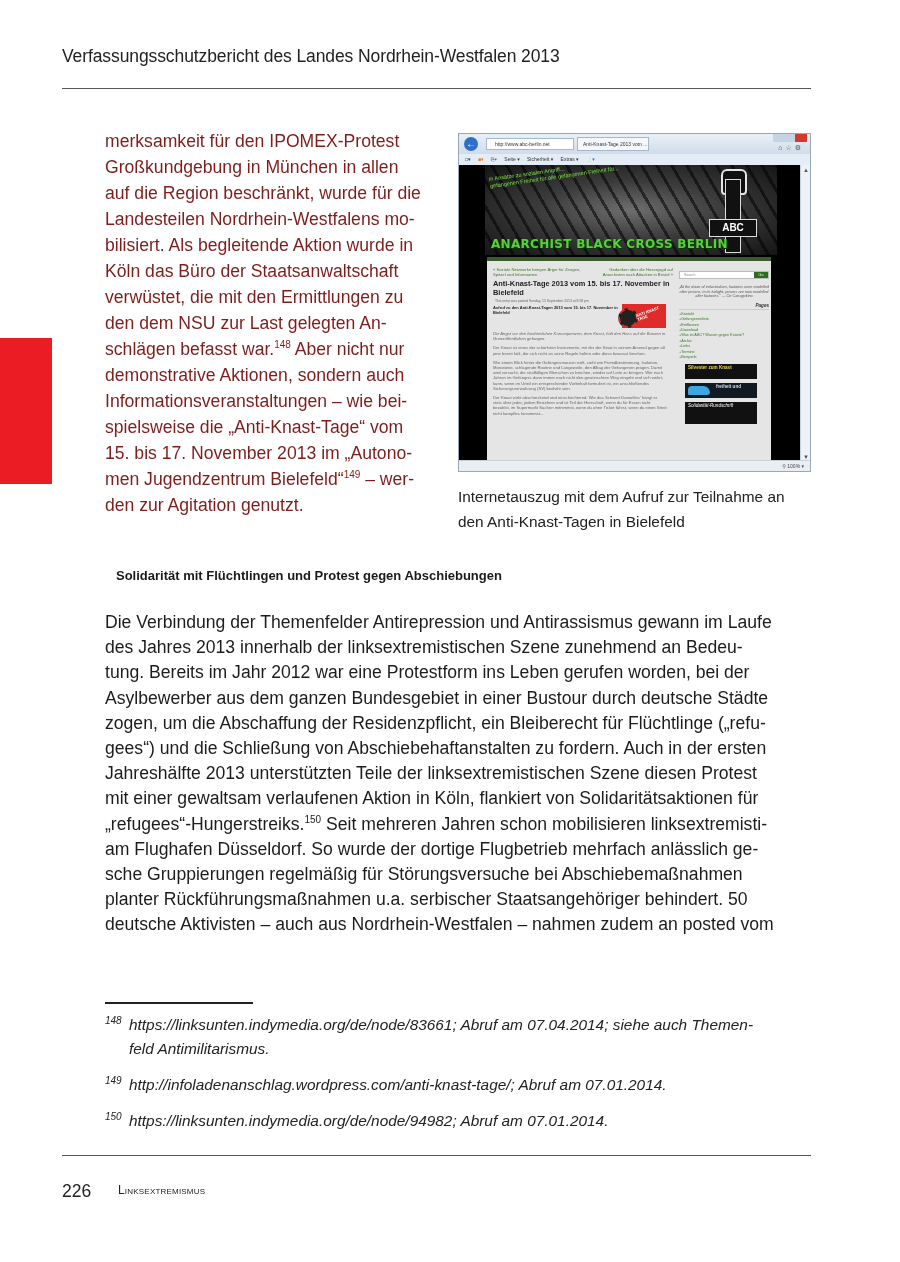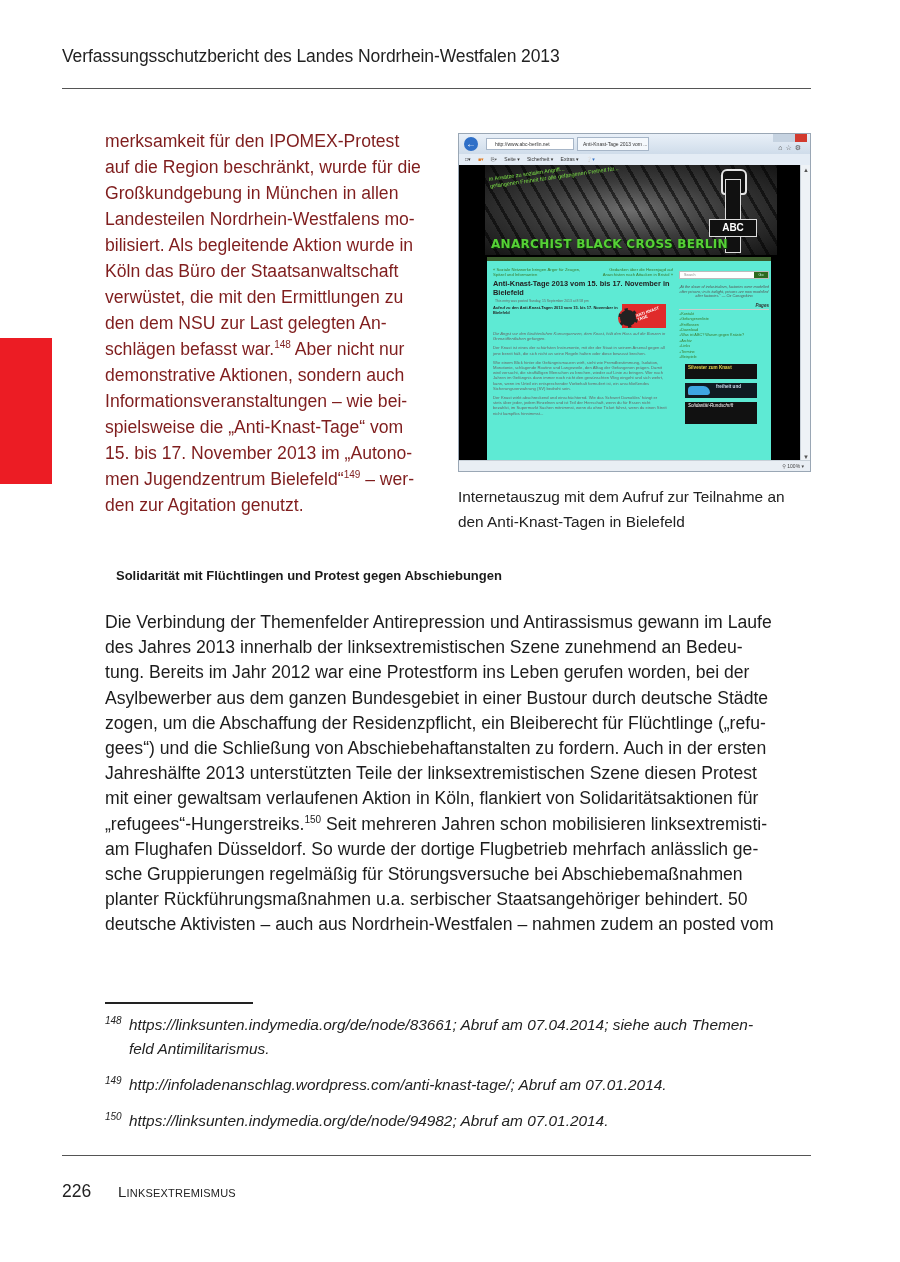--- a/index.html
+++ b/index.html
@@ -34,21 +34,21 @@
   .banner { position: absolute; left: 26px; top: 0; width: 292px; height: 90px; background: radial-gradient(ellipse at 50% 50%, #6e6e6e 0%, #3b3b3b 45%, #141414 100%); overflow: hidden; }
   .banner .bars { position: absolute; left: 0; top: 0; width: 100%; height: 100%;
      background: repeating-linear-gradient(60deg, rgba(0,0,0,0) 0 10px, rgba(0,0,0,.55) 10px 13px); }
   .banner .slogan { position: absolute; left: 4px; top: 2px; font-size: 5.5px; color: #7be046; transform: rotate(-8deg); white-space: nowrap; line-height: 7px; }
   .banner .title { position: absolute; left: 6px; bottom: 4px; font-family: "DejaVu Sans", sans-serif; font-weight: bold; font-size: 12px; color: #56d136; letter-spacing: 0.3px; text-shadow: 1px 1px 0 #0a3b06; white-space: nowrap; }
   .banner .cross { position: absolute; right: 20px; top: 14px; width: 48px; height: 74px; }
   .banner .cross .v { position: absolute; left: 16px; top: 0; width: 16px; height: 74px; background: #111; border: 1px solid #ddd; }
   .banner .cross .h { position: absolute; left: 0; top: 40px; width: 48px; height: 18px; background: #111; border: 1px solid #ddd; color: #fff; font-size: 10px; line-height: 16px; text-align: center; font-weight: bold; }
   .banner .fist { position: absolute; right: 30px; top: 4px; width: 26px; height: 26px; background: #111; border: 2px solid #e5e5e5; border-radius: 6px 6px 4px 4px; }
 
-  .page { position: absolute; left: 28px; top: 92px; width: 284px; height: 205px; background: #5eead4; border-top: 4px solid #3a5b2c; font-size: 4.2px; color: #555; overflow: hidden; }
+  .page { position: absolute; left: 28px; top: 92px; width: 284px; height: 205px; background: #e5e5e5; border-top: 4px solid #3a5b2c; font-size: 4.2px; color: #555; overflow: hidden; }
   .page .nav-prev { position: absolute; left: 6px; top: 6px; width: 88px; color: #3a7a2b; line-height: 5px; }
   .page .nav-next { position: absolute; left: 112px; top: 6px; width: 74px; text-align: right; color: #3a7a2b; line-height: 5px; }
   .page .post-title { position: absolute; left: 6px; top: 18px; width: 180px; font-size: 7.4px; font-weight: bold; color: #222; line-height: 9px; }
   .page .meta { position: absolute; left: 8px; top: 38px; font-size: 3.4px; color: #666; }
   .page .lead { position: absolute; left: 6px; top: 44px; width: 125px; font-weight: bold; color: #222; line-height: 5px; font-size: 4px; }
   .page .poster { position: absolute; left: 135px; top: 43px; width: 44px; height: 24px; background: #e02b2b; }
   .page .poster::before { content: ""; position: absolute; left: -4px; top: 4px; width: 16px; height: 16px; border-radius: 50%; background: #222; border: 2px dashed #e02b2b; }
   .page .poster span { position: absolute; left: 14px; top: 5px; color: #fff; font-size: 4px; transform: rotate(-20deg); font-weight: bold; line-height: 4px; }
   .page .body-txt { position: absolute; left: 6px; top: 70px; width: 174px; line-height: 5.2px; color: #666; }
   .page .body-txt p { margin-bottom: 4px; }
@@ -72,34 +72,34 @@
   .body-para .line { display: block; white-space: nowrap; }
 
   .fn-rule { position: absolute; left: 105px; top: 1002px; width: 148px; height: 2px; background: #222; }
   .footnotes { position: absolute; left: 105px; top: 1013px; width: 710px; font-size: 15.4px; font-style: italic; color: #222; }
   .fn { position: relative; padding-left: 24px; line-height: 24px; margin-bottom: 12px; }
   .fn .fn-num { position: absolute; left: 0; top: -4px; font-size: 10px; font-style: italic; }
   .fn .line { display: block; white-space: nowrap; }
 
   .foot-rule { position: absolute; left: 62px; top: 1155px; width: 749px; height: 1px; background: #555; }
   .folio { position: absolute; left: 62px; top: 1181px; font-size: 17.5px; color: #222; }
-  .folio-title { position: absolute; left: 118px; top: 1183px; font-size: 15px; color: #222; font-variant: small-caps; letter-spacing: 0.2px; }
+  .folio-title { position: absolute; left: 118px; top: 1183px; font-size: 12px; color: #222; font-variant: small-caps; letter-spacing: 0.2px; }
 </style>
 </head>
 <body>
 
 <div class="running-head">Verfassungsschutzbericht des Landes Nordrhein-Westfalen 2013</div>
 <div class="head-rule"></div>
 
 <div class="side-tab"></div>
 
 <div class="col-left">
   <span class="line">merksamkeit für den IPOMEX-Protest</span>
+  <span class="line">Großkundgebung in München in allen</span>
   <span class="line">auf die Region beschränkt, wurde für die</span>
-  <span class="line">Großkundgebung in München in allen</span>
   <span class="line">Landesteilen Nordrhein-Westfalens mo-</span>
   <span class="line">bilisiert. Als begleitende Aktion wurde in</span>
   <span class="line">Köln das Büro der Staatsanwaltschaft</span>
   <span class="line">verwüstet, die mit den Ermittlungen zu</span>
   <span class="line">den dem NSU zur Last gelegten An-</span>
   <span class="line"><span>schlägen befasst war.</span><sup>148</sup><span> Aber nicht nur</span></span>
   <span class="line">demonstrative Aktionen, sondern auch</span>
   <span class="line">Informationsveranstaltungen – wie bei-</span>
   <span class="line">spielsweise die „Anti-Knast-Tage“ vom</span>
   <span class="line">15. bis 17. November 2013 im „Autono-</span>

